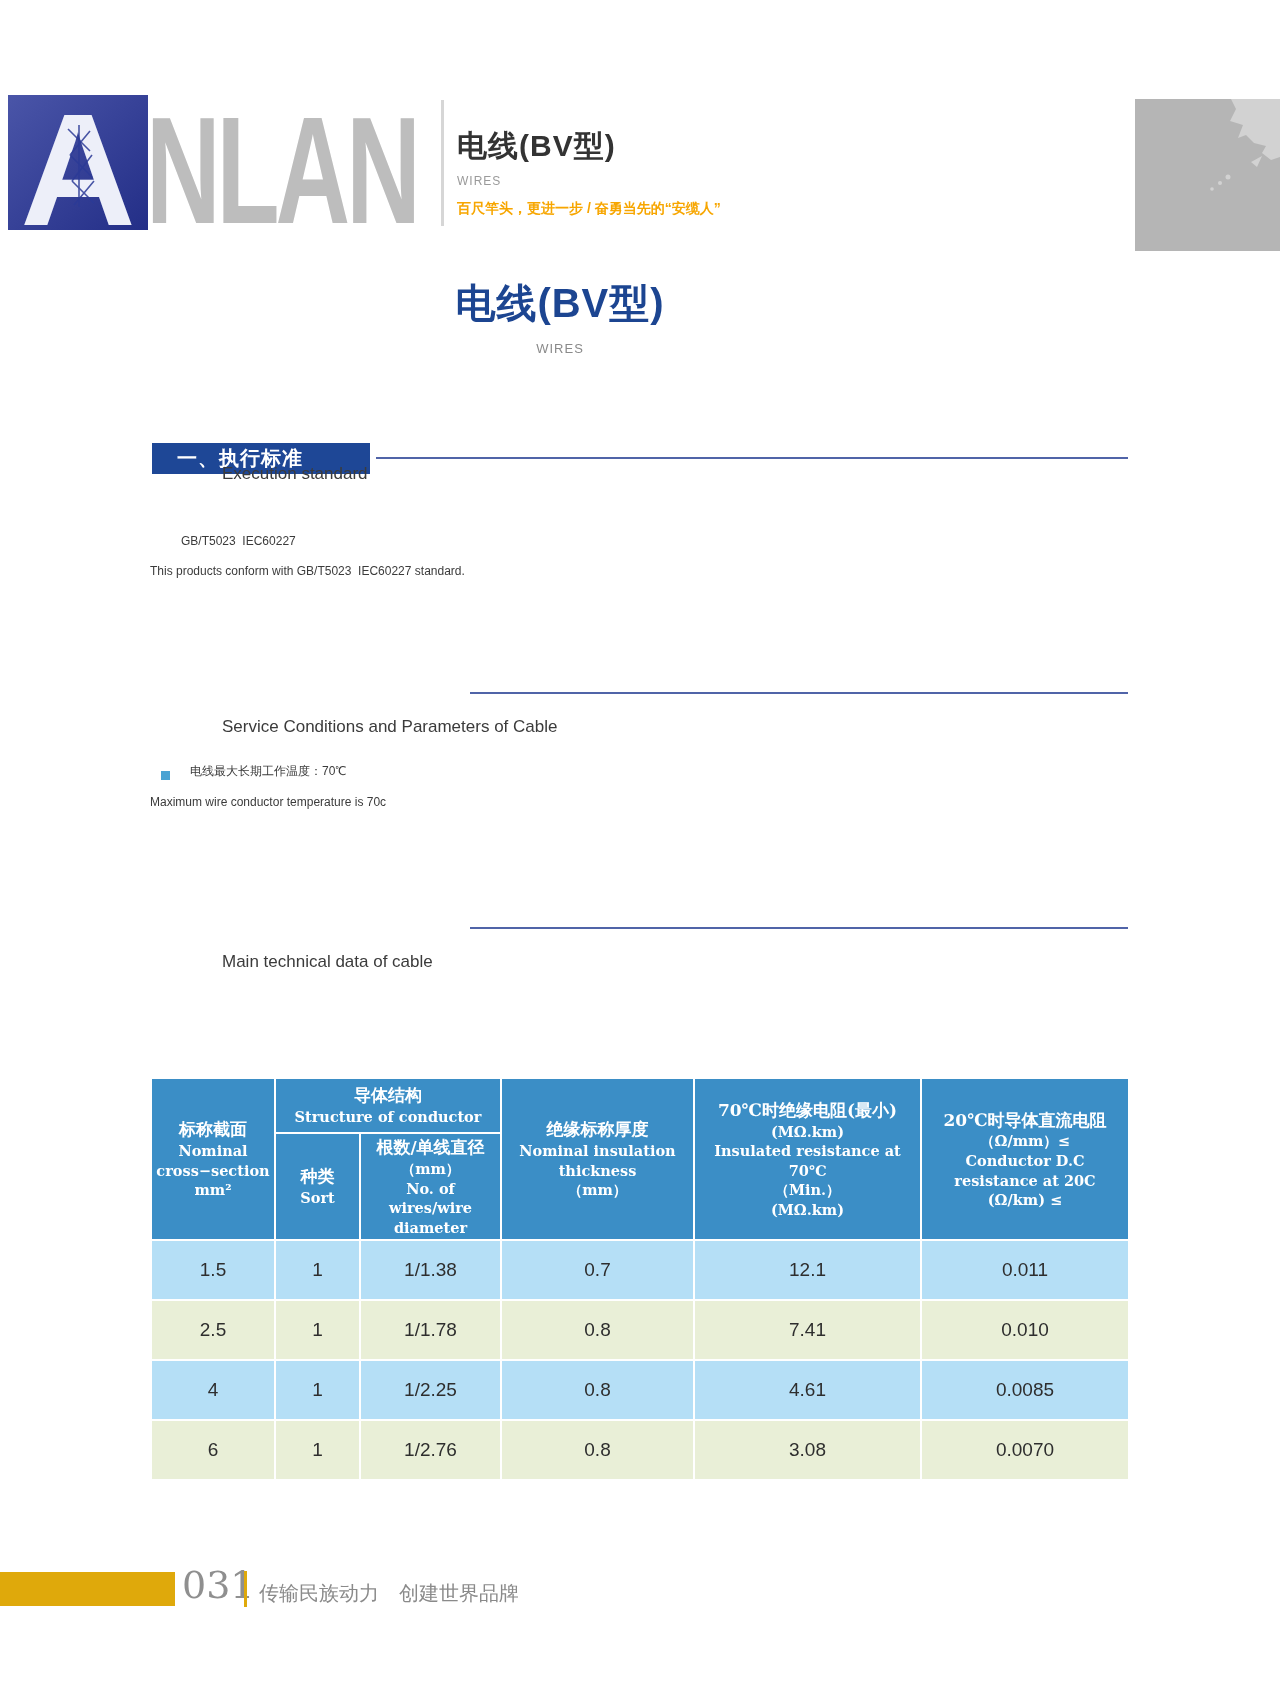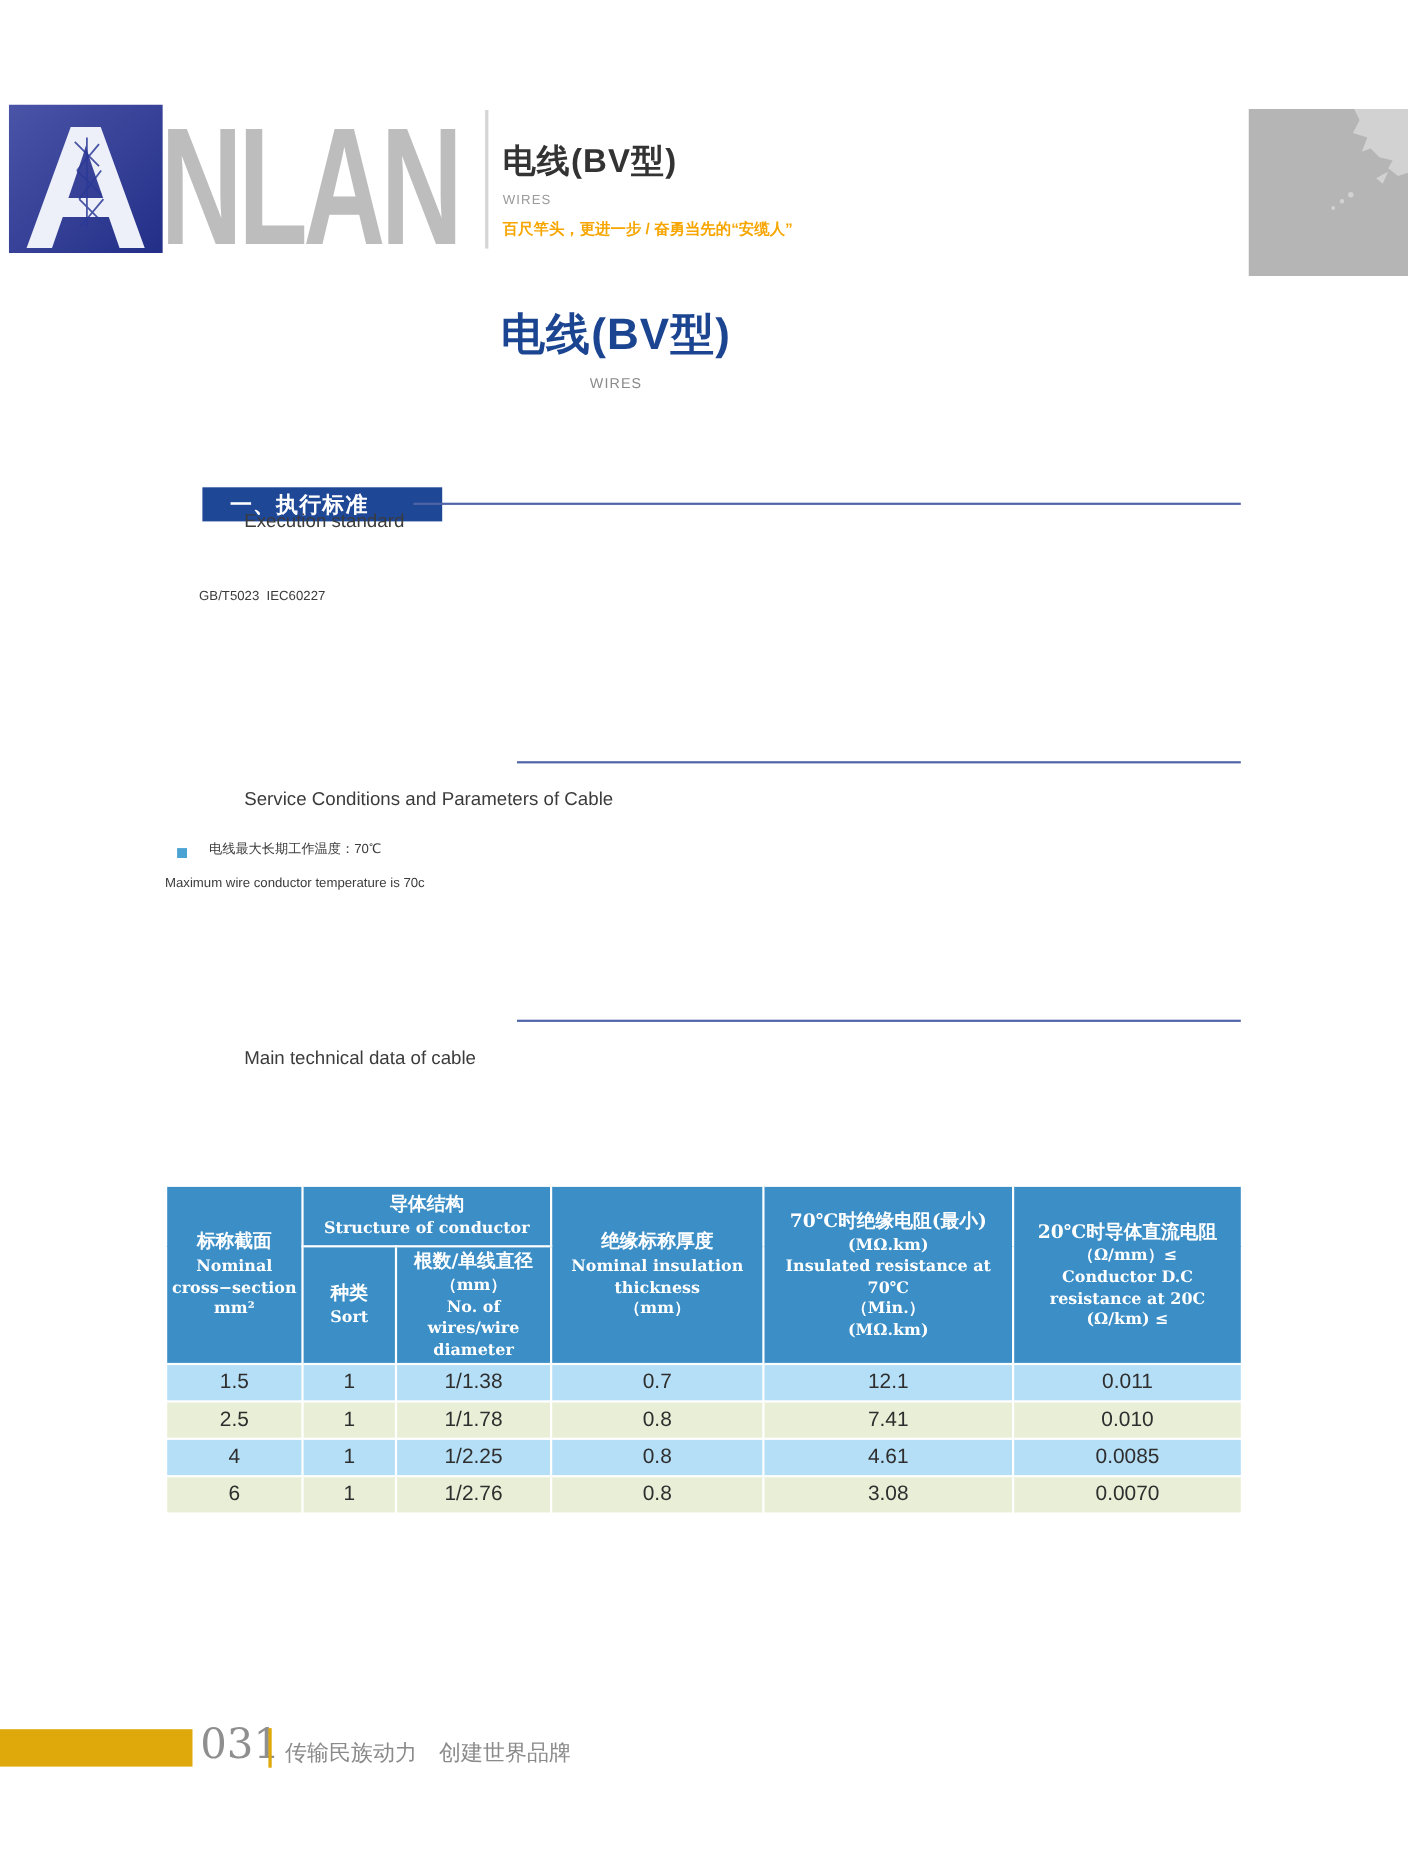--- a/index.html
+++ b/index.html
@@ -19,36 +19,36 @@
   .map-img{position:absolute;left:1135px;top:99px;width:145px;height:152px;}
 
   
   .page-title{position:absolute;left:380px;top:276px;width:360px;text-align:center;}
   .page-title .zh{font-size:40px;font-weight:bold;color:#1c4591;letter-spacing:1px;}
   .page-title .en{font-size:13px;color:#8a8a8a;margin-top:10px;letter-spacing:1px;}
 
   
   .sec-box{position:absolute;left:152px;height:31px;background:#1e4796;color:#fff;
            font-size:20px;font-weight:bold;display:flex;align-items:center;
-           padding-left:25px;box-sizing:border-box;letter-spacing:1px;margin-left:32px;}
+           padding-left:25px;box-sizing:border-box;letter-spacing:1px;}
   .sec-line{position:absolute;height:2px;background:#5064a8;}
   .sec-sub{position:absolute;left:222px;font-size:17px;color:#3b3b3b;}
   .body-text{position:absolute;font-size:12px;color:#3b3b3b;white-space:pre-wrap;}
   .bullet-sq{position:absolute;left:161px;top:771px;width:9px;height:9px;background:#4ba3d3;}
 
   
   .spec-table{position:absolute;left:150px;top:1077px;border-collapse:collapse;table-layout:fixed;}
   .spec-table th{background:#3b8ec6;color:#fff;font-family:"DejaVu Serif","Liberation Serif",serif;
                  font-weight:bold;text-align:center;vertical-align:middle;padding:2px 2px;}
   .spec-table th,.spec-table td{border:2.5px solid #ffffff;box-sizing:border-box;}
   .th-zh{display:block;font-size:17px;line-height:1.35;white-space:pre-wrap;}
   .th-en{display:block;font-size:14.5px;line-height:1.35;white-space:pre-wrap;}
   .spec-table thead tr:first-child th.group{height:55px;}
   .spec-table thead tr:nth-child(2) th{height:88px;}
-  .spec-table td{text-align:center;vertical-align:middle;font-size:19px;color:#2e2e2e;height:34px;}
+  .spec-table td{text-align:center;vertical-align:middle;font-size:19px;color:#2e2e2e;height:60px;}
   .spec-table tbody tr:nth-child(odd) td{background:#b5dff6;}
   .spec-table tbody tr:nth-child(even) td{background:#e9efd7;}
 
   
   .footer-bar{position:absolute;left:0;top:1572px;width:175px;height:34px;background:#dfa90b;}
   .page-num{position:absolute;left:182px;top:1563px;font-family:"DejaVu Serif","Liberation Serif",serif;
             font-size:38px;color:#8f8f8f;}
   .footer-divider{position:absolute;left:244px;top:1571px;width:3px;height:36px;background:#dfa90b;}
   .footer-slogan{position:absolute;left:259px;top:1580px;font-size:20px;color:#8a8a8a;}
 </style>
@@ -101,20 +101,21 @@
     <div class="zh">电线(BV型)</div>
     <div class="en">WIRES</div>
   </div>
 
   <div class="sec-box" style="top:443px;width:218px;">
     <span>一、执行标准</span>
   </div>
   <div class="sec-line" style="left:376px;top:457px;width:752px;"></div>
   <div class="sec-sub" style="top:464px;">Execution standard</div>
   <div class="body-text" style="left:181px;top:534px;">GB/T5023  IEC60227</div>
+  <div class="body-text" style="left:150px;top:564px;">This products conform with GB/T5023  IEC60227 standard.</div>
 
   <div class="sec-line" style="left:470px;top:692px;width:658px;"></div>
   <div class="sec-sub" style="top:717px;">Service Conditions and Parameters of Cable</div>
   <div class="bullet-sq"></div>
   <div class="body-text" style="left:190px;top:763px;">电线最大长期工作温度：70℃</div>
   <div class="body-text" style="left:150px;top:795px;">Maximum wire conductor temperature is 70c</div>
 
   <div class="sec-line" style="left:470px;top:927px;width:658px;"></div>
   <div class="sec-sub" style="top:952px;">Main technical data of cable</div>
 

